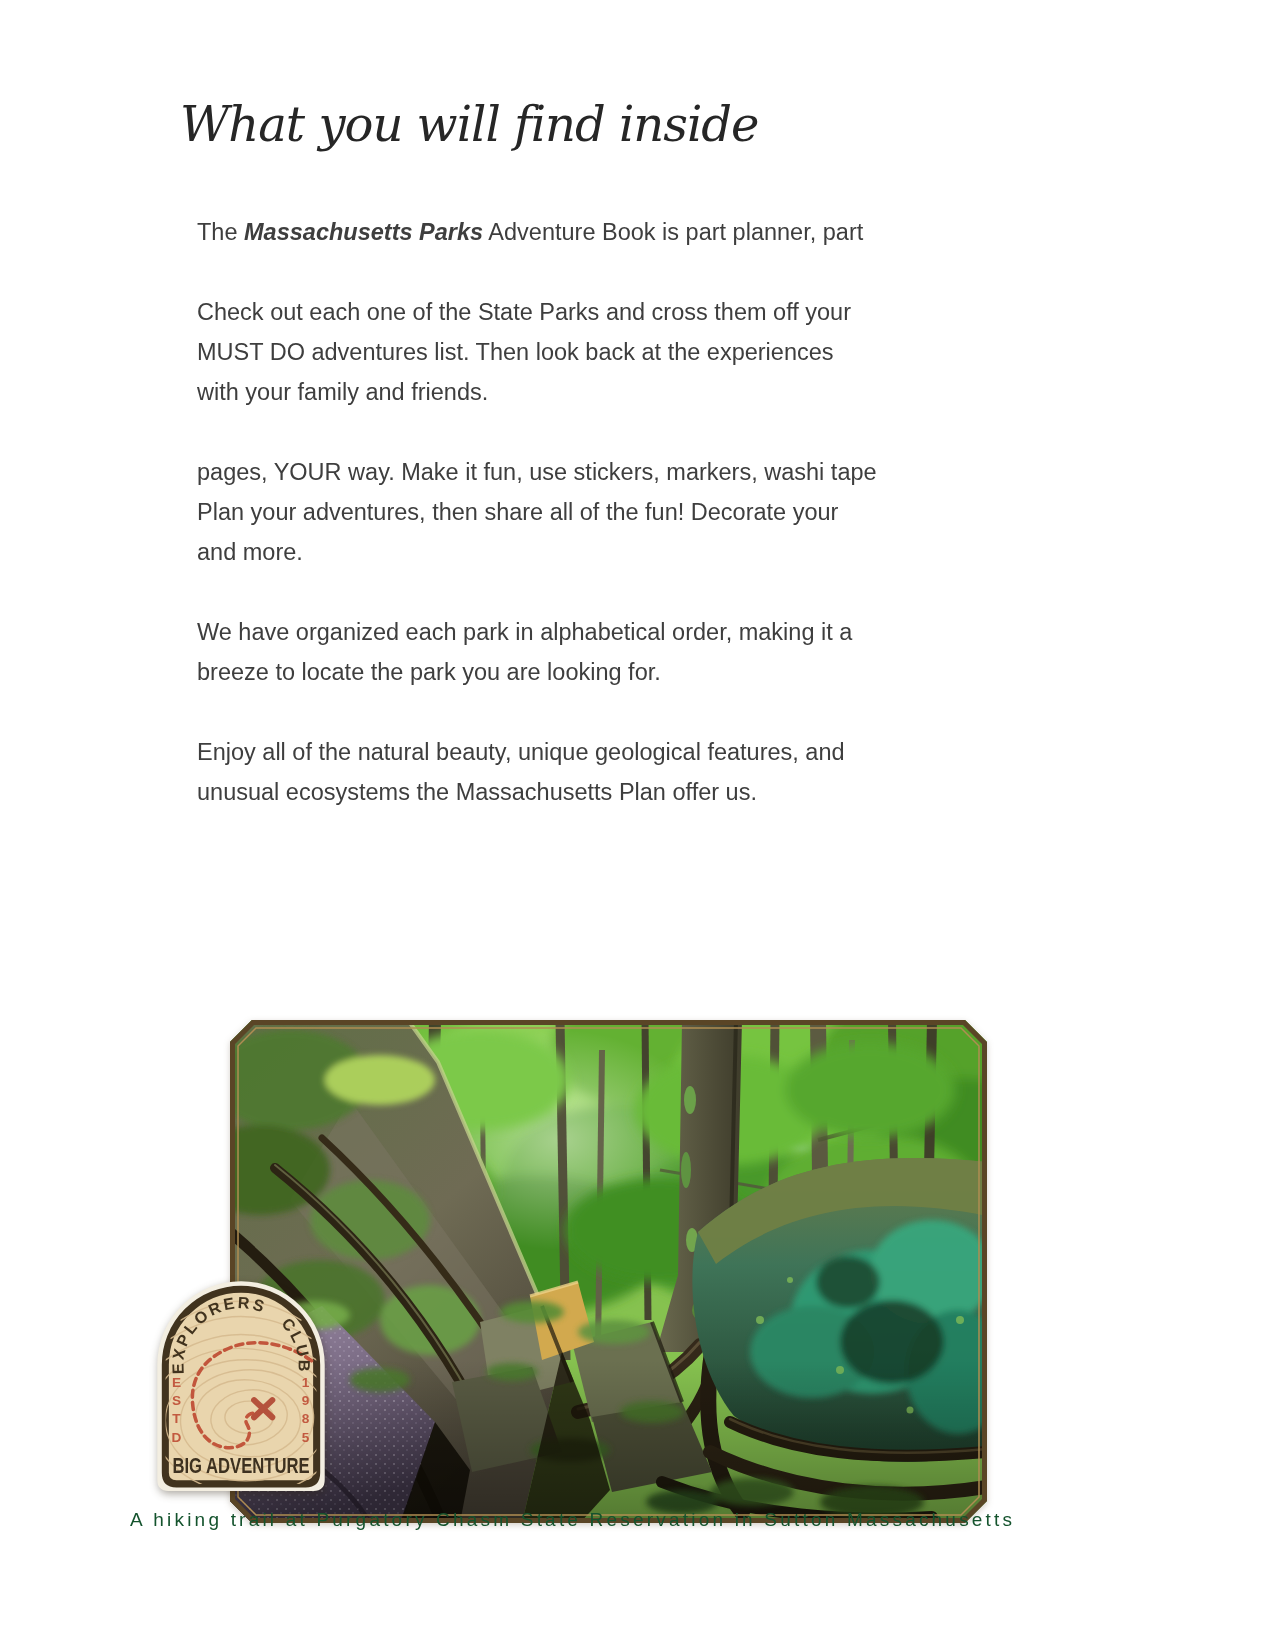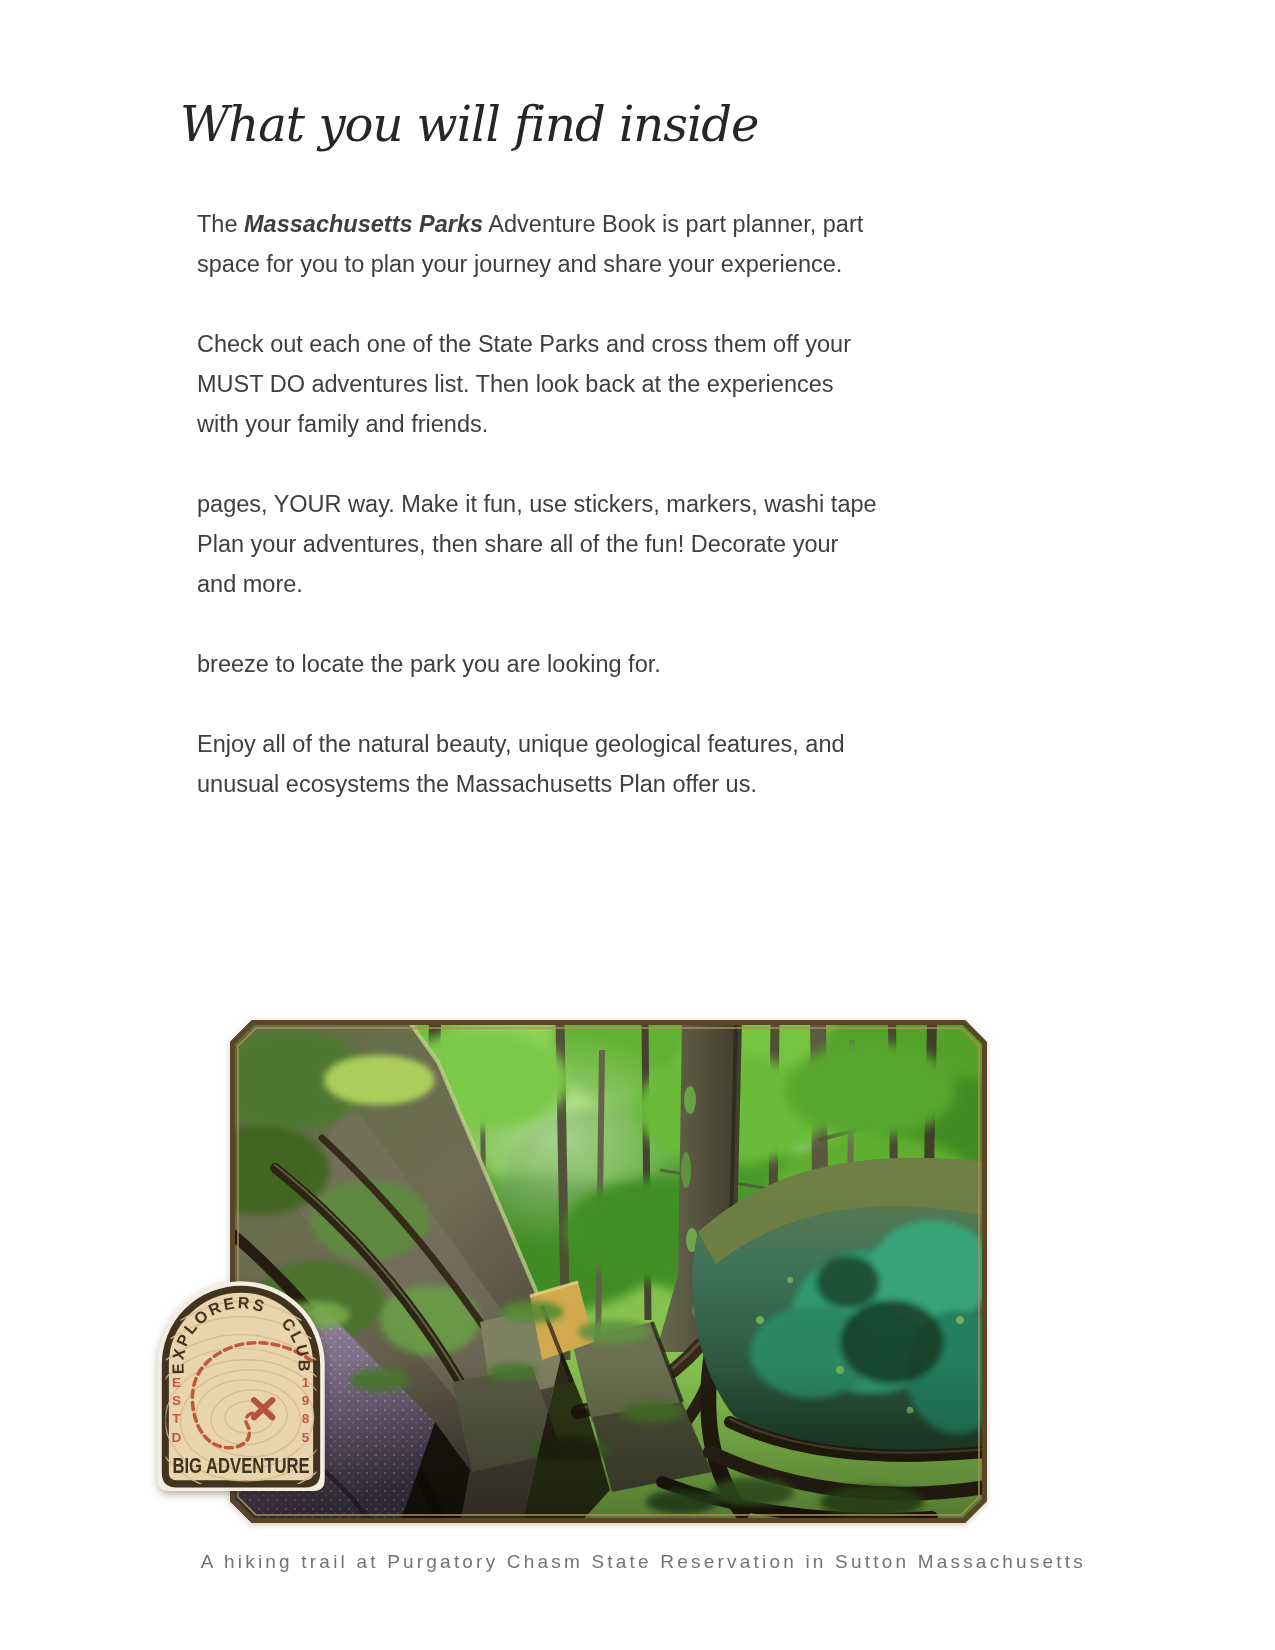--- a/index.html
+++ b/index.html
@@ -1,58 +1,58 @@
 <!DOCTYPE html>
 <html><head>
 <meta charset="utf-8">
 <style>
   html,body{margin:0;padding:0;background:#ffffff;}
   .page{position:relative;width:1275px;height:1650px;background:#ffffff;overflow:hidden;
         font-family:"Liberation Sans",sans-serif;color:#3e3e3e;}
   .title{position:absolute;top:96px;left:180px;width:800px;text-align:left;
          font-family:"DejaVu Serif",serif;font-style:italic;font-weight:400;
          font-size:48px;letter-spacing:-1px;color:#262626;}
-  .content{position:absolute;left:197px;top:204px;width:800px;font-size:23.5px;}
+  .content{position:absolute;left:197px;top:212px;width:800px;font-size:23.5px;}
   .para{margin:0 0 40px 0;}
   .line{height:40px;line-height:40px;white-space:nowrap;}
   .bi{font-weight:700;font-style:italic;}
   .photo-wrap{position:absolute;left:230px;top:1020px;width:757px;height:503px;
               filter:drop-shadow(0 2px 3px rgba(80,60,30,.25));}
   .badge-wrap{position:absolute;left:150px;top:1268px;width:182px;height:230px;
               filter:drop-shadow(1px 3px 4px rgba(40,30,10,.38));}
-  .caption{position:absolute;left:130px;top:1551px;width:956px;text-align:right;
-           font-size:19px;letter-spacing:3.2px;color:#737373;}
+  .caption{position:absolute;left:130px;top:1509px;width:956px;text-align:left;
+           font-size:19px;letter-spacing:3.2px;color:#14532d;}
   .bt-arc{font-family:"Liberation Sans",sans-serif;font-weight:700;font-size:16px;
           letter-spacing:2.5px;word-spacing:12px;fill:#41331e;}
   .bt-big{font-family:"Liberation Sans",sans-serif;font-weight:700;font-size:21px;fill:#3d3120;}
   .bt-v{font-family:"Liberation Sans",sans-serif;font-weight:700;font-size:13.5px;fill:#c25a40;}
 </style>
 </head>
 <body>
 
 <div class="page">
 
   <div class="title">What you will find inside</div>
 
   <div class="content">
     <div class="para">
       <div class="line"><span>The </span><span class="bi">Massachusetts Parks</span><span> Adventure Book is part planner, part</span></div>
-      <div class="line">space for you to plan your journey and share your experience.</div>
     </div>
     <div class="para">
       <div class="line">Check out each one of the State Parks and cross them off your</div>
       <div class="line">MUST DO adventures list. Then look back at the experiences</div>
       <div class="line">with your family and friends.</div>
     </div>
     <div class="para">
       <div class="line">pages, YOUR way. Make it fun, use stickers, markers, washi tape</div>
       <div class="line">Plan your adventures, then share all of the fun! Decorate your</div>
       <div class="line">and more.</div>
     </div>
     <div class="para">
+      <div class="line">We have organized each park in alphabetical order, making it a</div>
       <div class="line">breeze to locate the park you are looking for.</div>
     </div>
     <div class="para">
       <div class="line">Enjoy all of the natural beauty, unique geological features, and</div>
       <div class="line">unusual ecosystems the Massachusetts Plan offer us.</div>
     </div>
   </div>
 
   <div class="photo-wrap">
     <svg width="757" height="503" viewBox="0 0 757 503">

